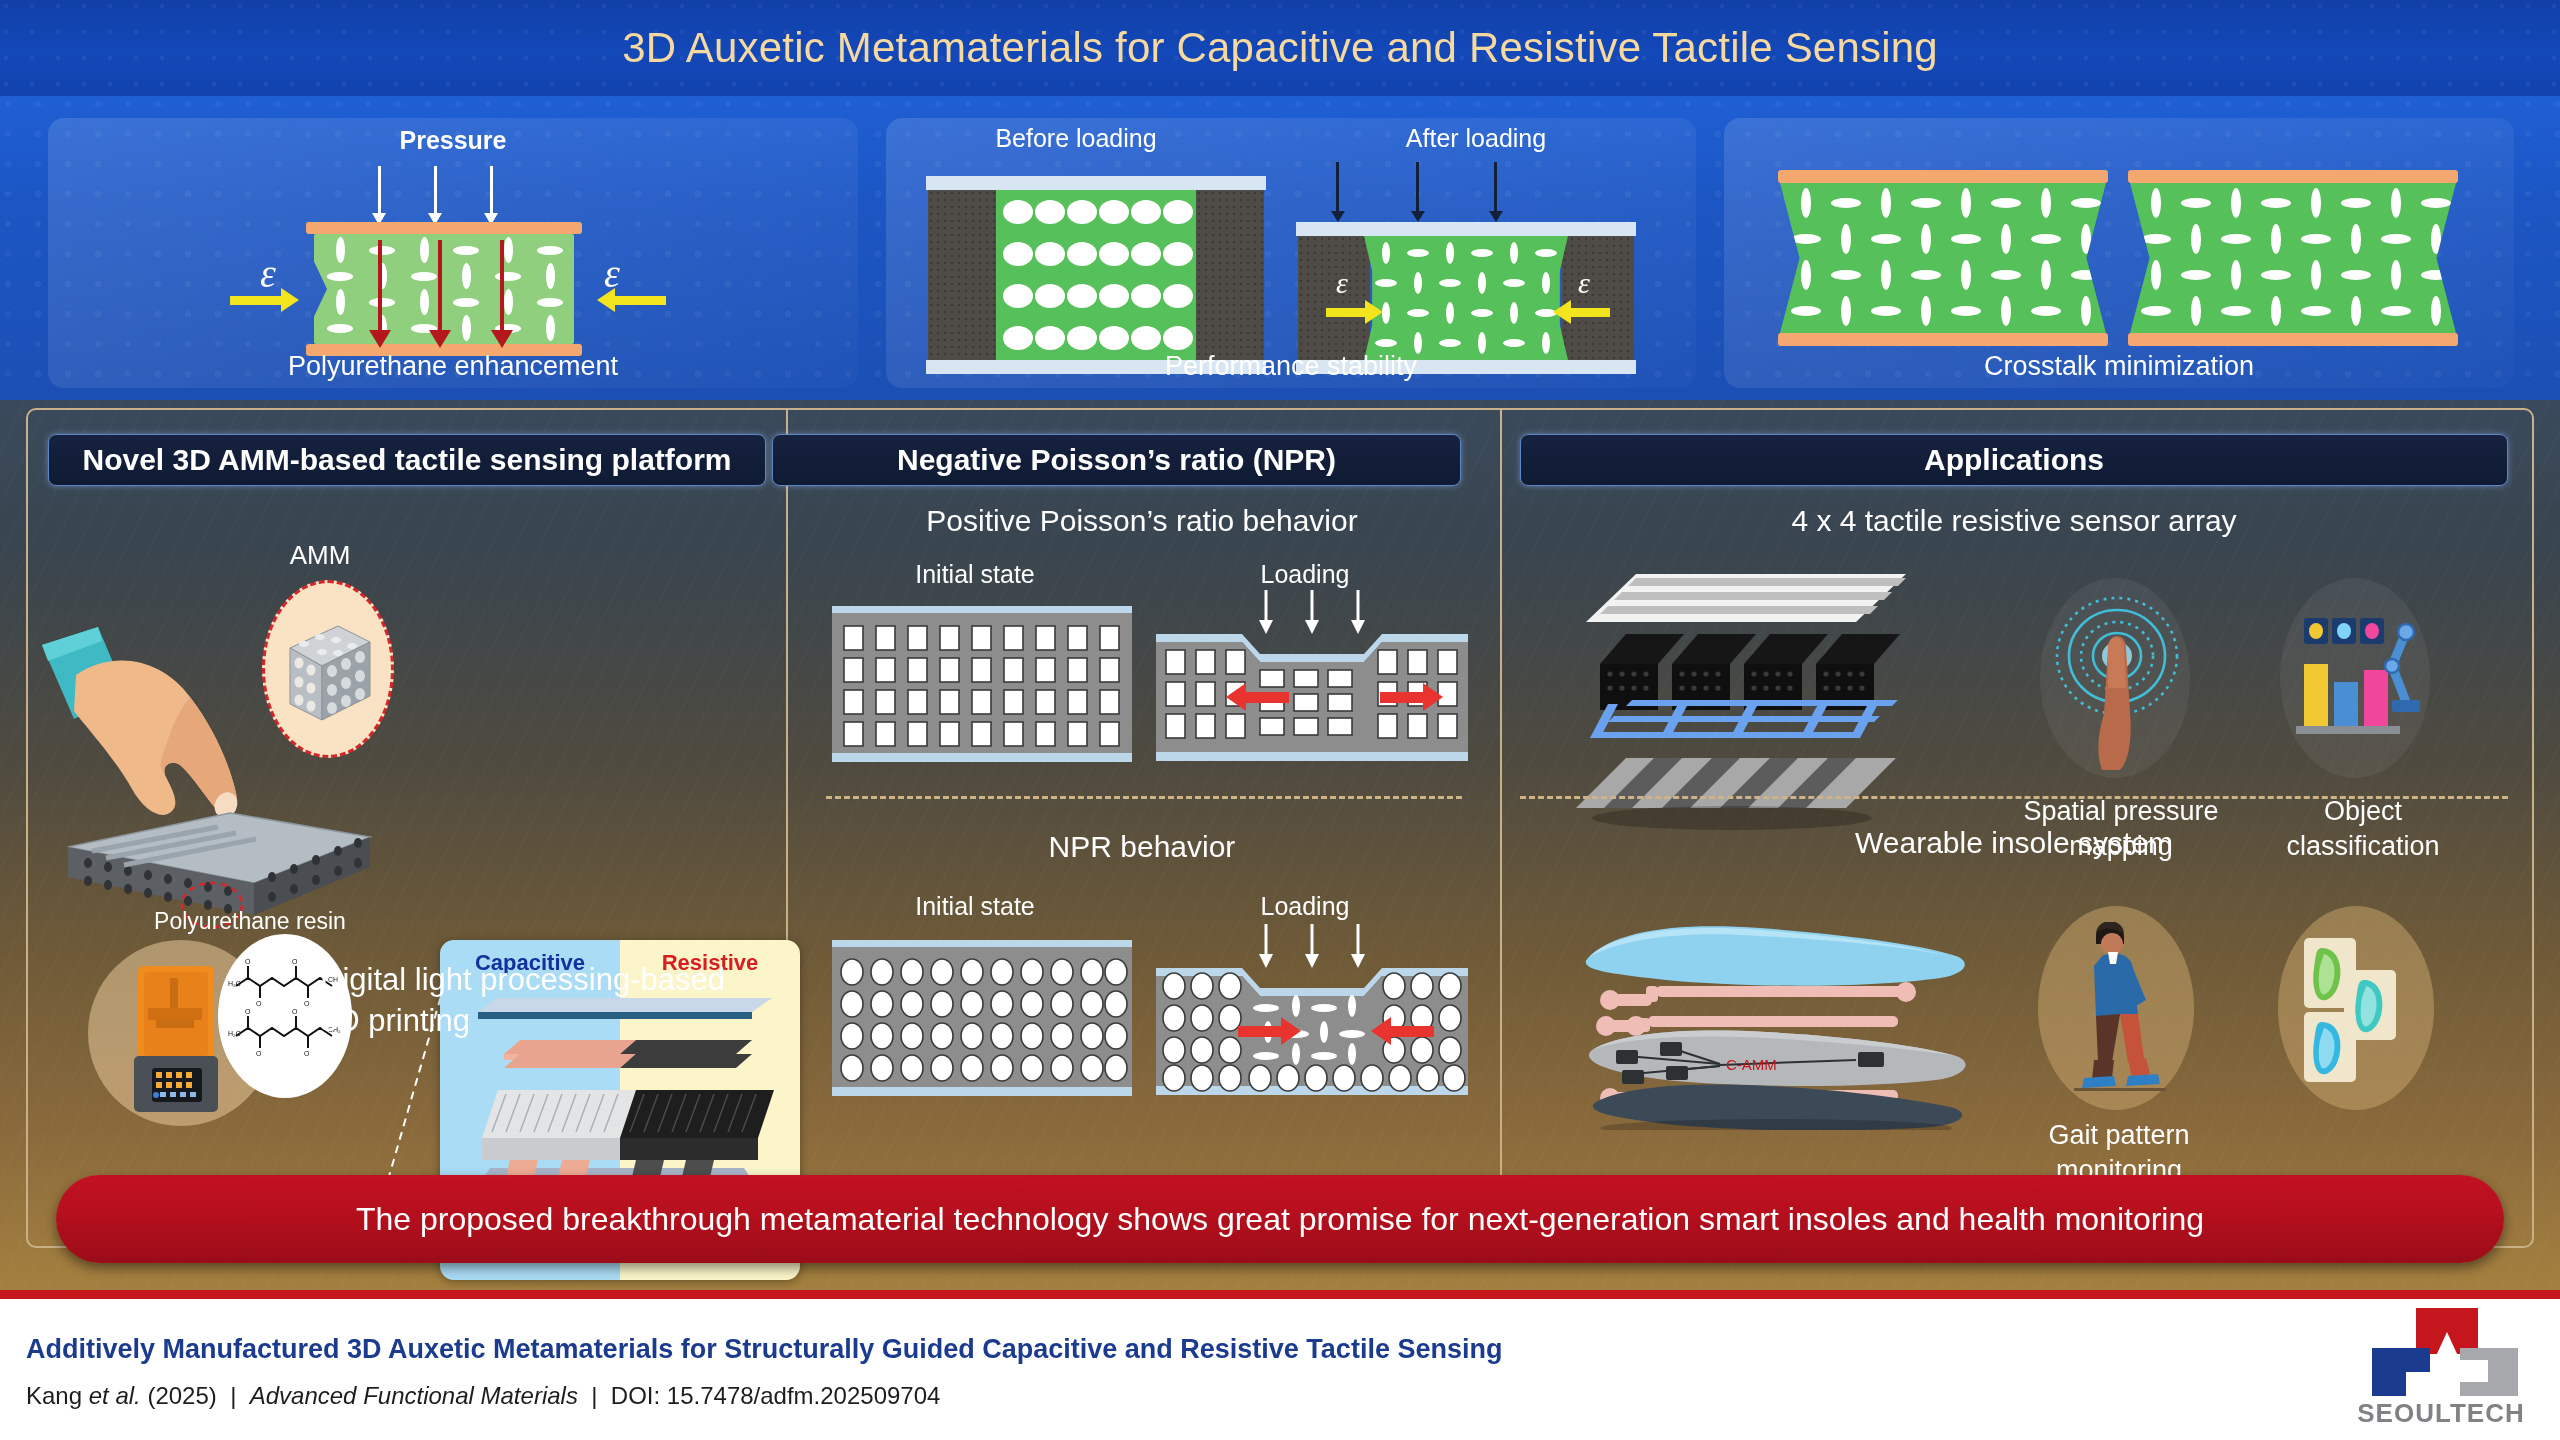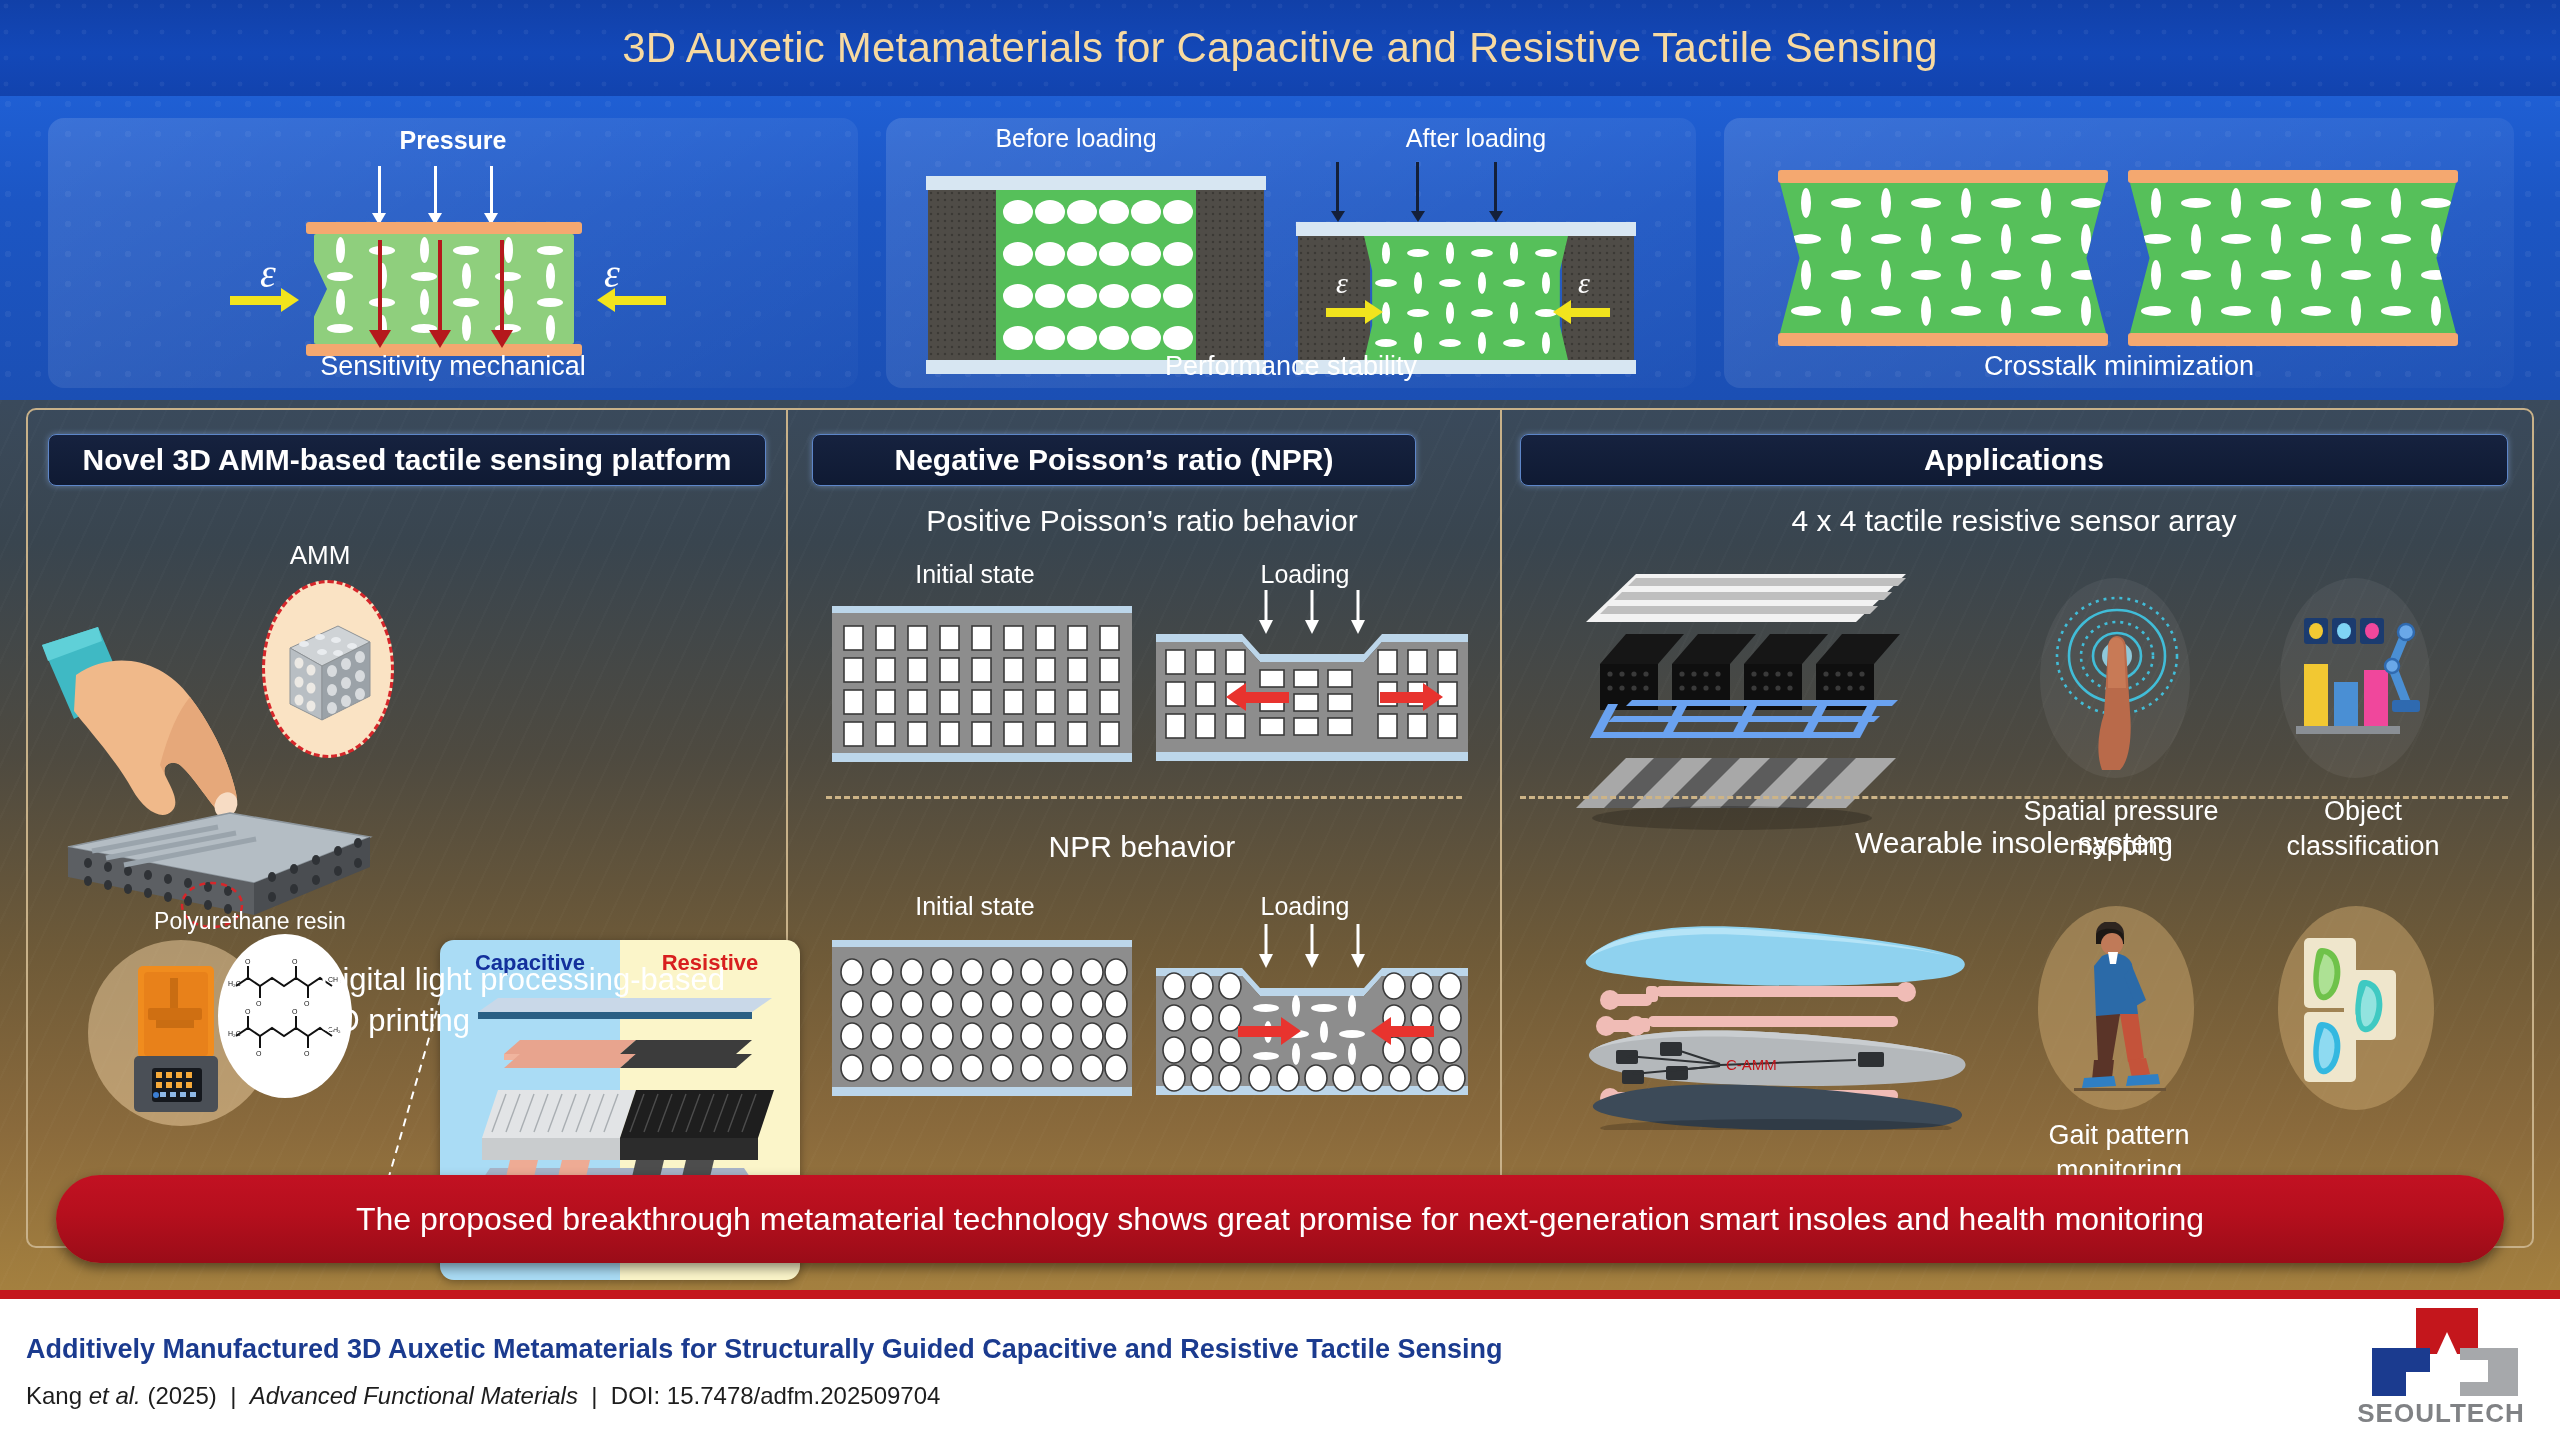--- a/index.html
+++ b/index.html
@@ -208,21 +208,21 @@
 
     <div class="eps" style="left:212px;top:132px;">ε</div>
     <div class="eps" style="left:556px;top:132px;">ε</div>
     <div class="yarrow r" style="left:182px;top:178px;width:52px;"></div>
     <div class="yarrow l" style="left:566px;top:178px;width:52px;"></div>
 
     <div class="arrow-red" style="left:330px;top:122px;height:92px;"></div>
     <div class="arrow-red" style="left:390px;top:122px;height:92px;"></div>
     <div class="arrow-red" style="left:452px;top:122px;height:92px;"></div>
 
-    <div class="cap">Sensitivity mechanical</div>
+    <div class="cap">Polyurethane enhancement</div>
   </div>
 
   <div class="tpanel" id="tp2">
     <div class="sub" style="left:20px;top:6px;width:340px;">Before loading</div>
     <div class="sub" style="left:420px;top:6px;width:340px;">After loading</div>
 
     <div class="whtbar" style="left:40px;top:58px;width:340px;height:14px;"></div>
     <div class="graybk" style="left:42px;top:72px;width:68px;height:170px;"></div>
     <div class="graybk" style="left:310px;top:72px;width:68px;height:170px;"></div>
     <div class="greenblock brt" style="left:110px;top:72px;width:200px;height:170px;">
@@ -605,21 +605,21 @@
         <text x="76" y="100">O</text>
         <text x="100" y="76">CH₂</text>
     </g>
   </svg>
 
   <div style="position:absolute;left:320px;top:560px;width:470px;color:#ffffff;font-size:31px;line-height:1.32;">
     <span>Digital light processing-based</span><br>
     <span>3D printing</span>
   </div>
 
-  <div class="phead" style="left:812px;top:34px;width:604px;">
+  <div class="phead" style="left:772px;top:34px;width:689px;">
     <span>Negative Poisson’s ratio (NPR)</span>
   </div>
 
   <div class="ttl" style="left:812px;top:104px;width:660px;">Positive Poisson’s ratio behavior</div>
   <div class="lbl" style="left:830px;top:160px;width:290px;">Initial state</div>
   <div class="lbl" style="left:1160px;top:160px;width:290px;">Loading</div>
 
   <div class="latcap" style="left:832px;top:620px;"></div>
   <svg style="position:absolute;left:832px;top:206px;" width="300" height="160" viewBox="0 0 300 160">
     <rect x="0" y="0" width="300" height="7" fill="#bcd6ea"></rect>

